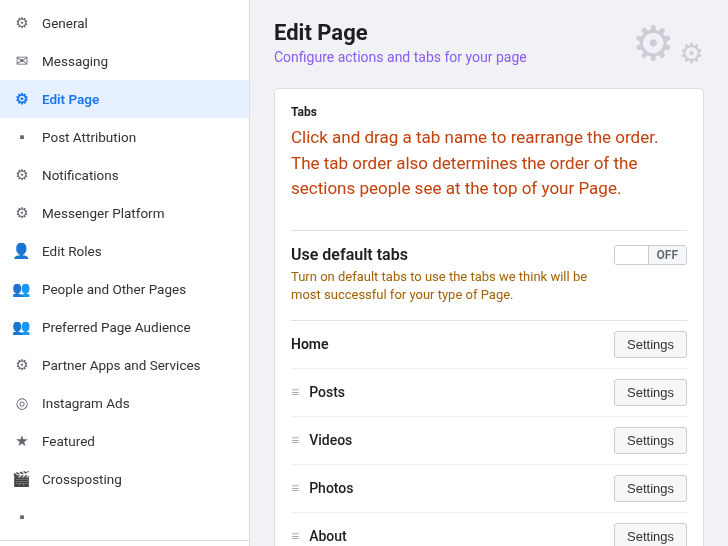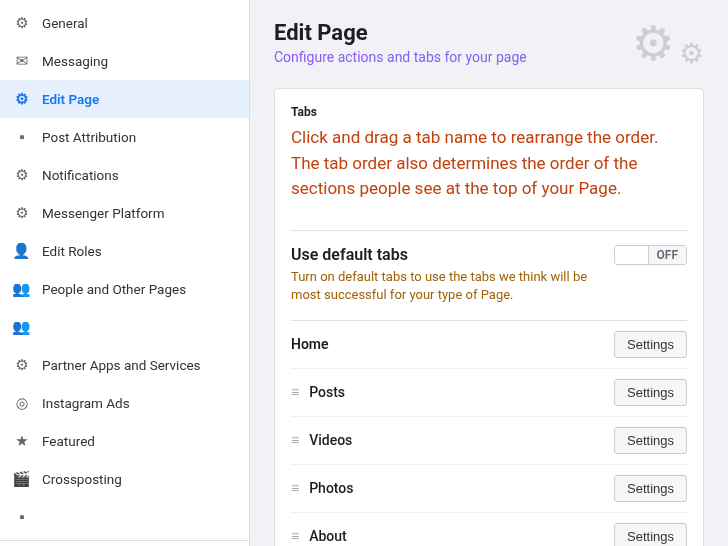--- a/index.html
+++ b/index.html
@@ -238,20 +238,21 @@
   <div class="sidebar-item">
     <span class="icon">👤</span>
     <span>Edit Roles</span>
   </div>
   <div class="sidebar-item">
     <span class="icon">👥</span>
     <span>People and Other Pages</span>
   </div>
   <div class="sidebar-item">
     <span class="icon">👥</span>
+    <span>Preferred Page Audience</span>
   </div>
   <div class="sidebar-item">
     <span class="icon">⚙</span>
     <span>Partner Apps and Services</span>
   </div>
   <div class="sidebar-item">
     <span class="icon">◎</span>
     <span>Instagram Ads</span>
   </div>
   <div class="sidebar-item">

